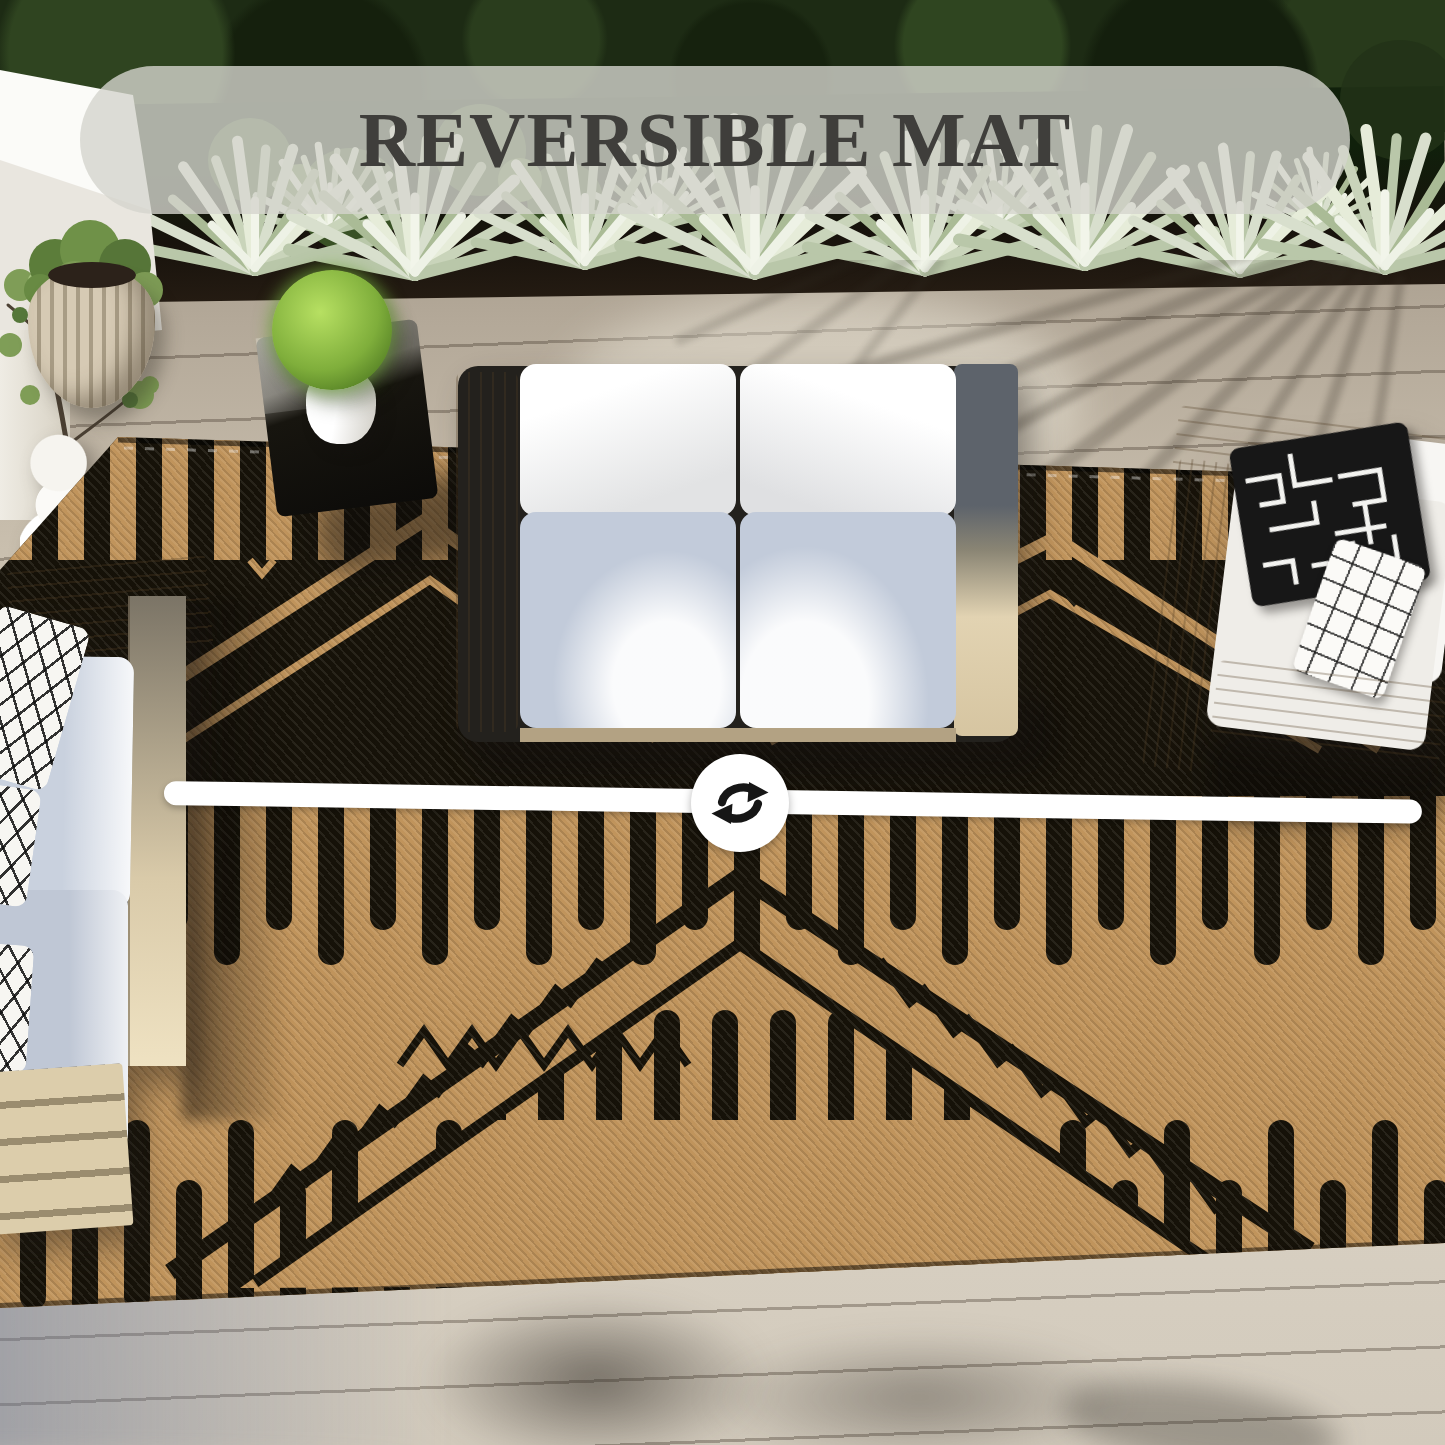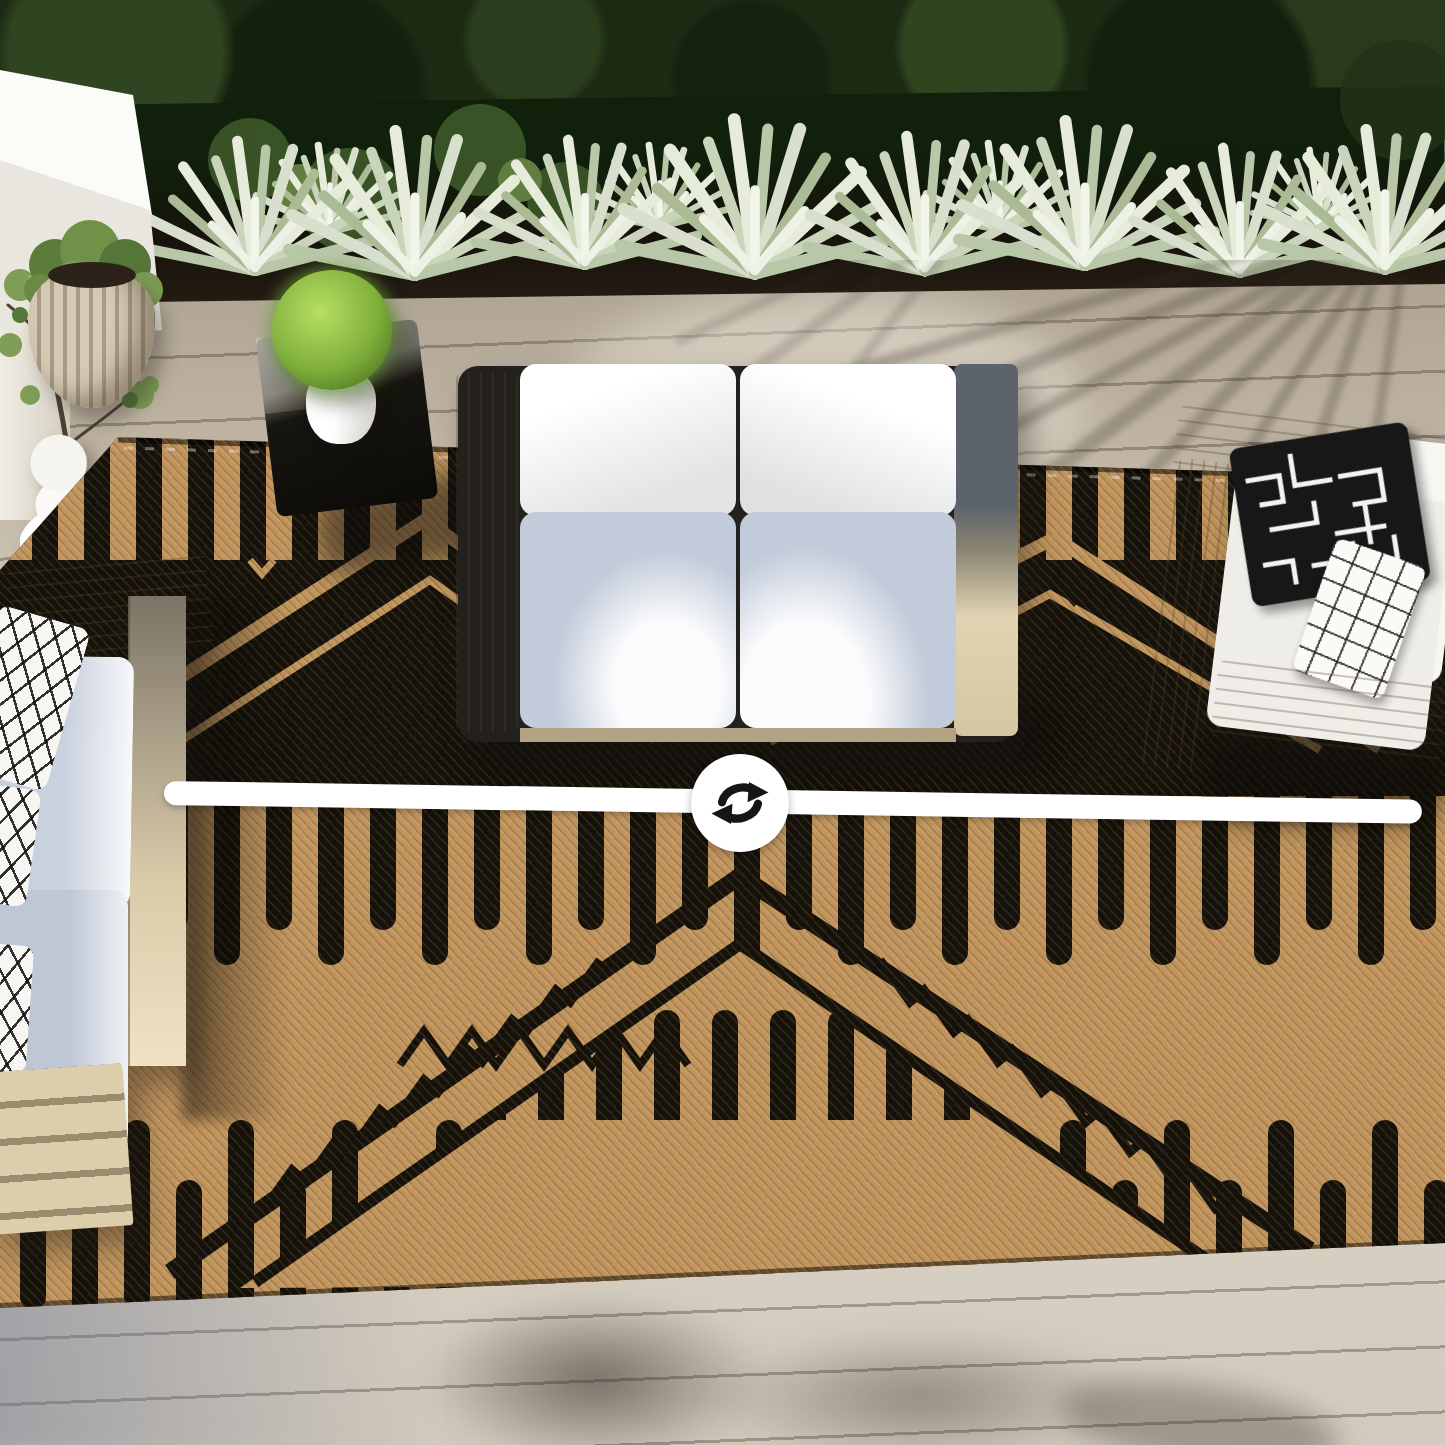--- a/index.html
+++ b/index.html
@@ -303,14 +303,17 @@
     <svg width="72" height="72" viewBox="0 0 96 96">
       <g fill="none" stroke="#161616" stroke-width="11" stroke-linecap="round">
         <path d="M24 47 C 28 30 52 22 66 31"></path>
         <path d="M72 49 C 68 66 44 74 30 65"></path>
       </g>
       <polygon points="60,20 86,34 58,47" fill="#161616"></polygon>
       <polygon points="36,76 10,62 38,49" fill="#161616"></polygon>
     </svg>
   </div>
 
+  <div class="abs" id="banner">
+    <span>REVERSIBLE MAT</span>
+  </div>
 
 </div>
 
 </body></html>

